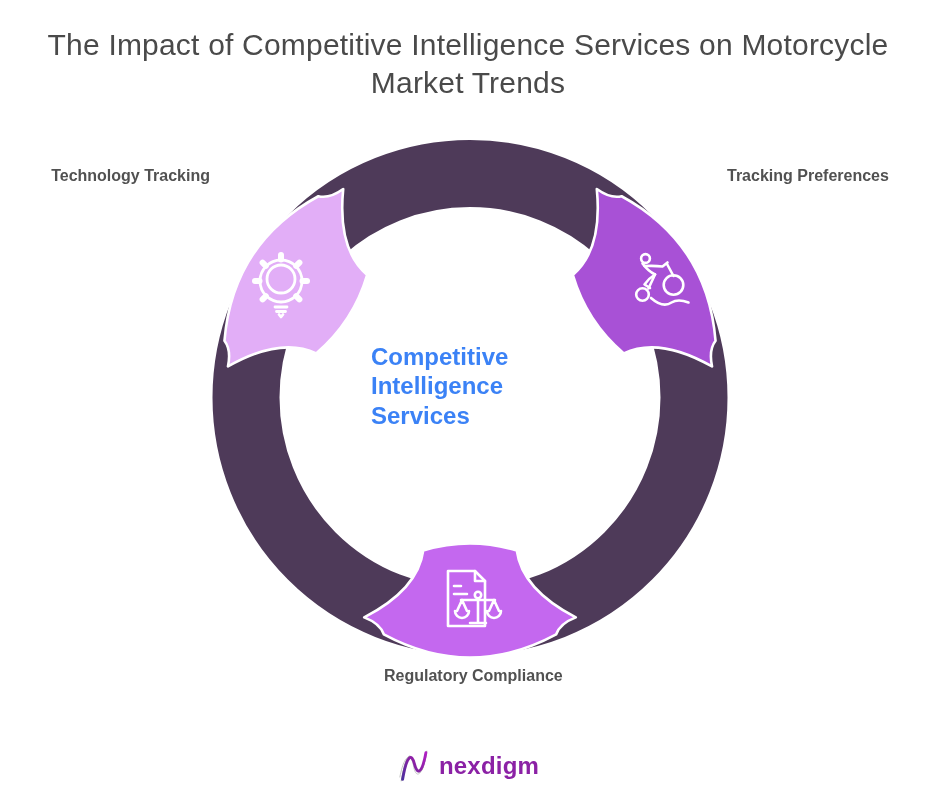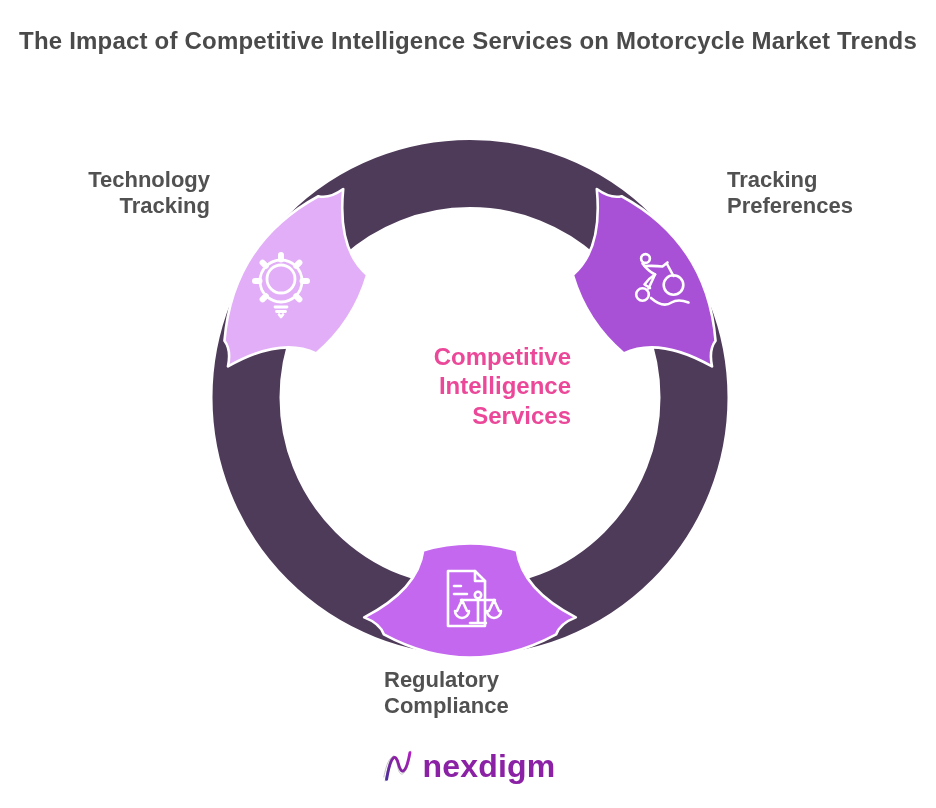--- a/index.html
+++ b/index.html
@@ -2,39 +2,39 @@
 <html><head>
 <meta charset="utf-8">
 <style>
   html,body{margin:0;padding:0;}
   body{
     width:936px;height:808px;position:relative;background:#ffffff;
     font-family:"Liberation Sans",sans-serif;overflow:hidden;
   }
   .title{
     position:absolute;top:26px;left:50%;transform:translateX(-50%);
-    width:908px;text-align:center;font-size:24px;font-weight:bold;
+    width:908px;text-align:center;font-size:30px;font-weight:normal;
     color:#4a4a4a;line-height:1.28;letter-spacing:.2px;
   }
   .diagram-svg{position:absolute;top:0;left:0;}
   .seg-label{
-    position:absolute;font-size:22px;font-weight:bold;color:#515151;line-height:1.18;
+    position:absolute;font-size:16px;font-weight:bold;color:#515151;line-height:1.18;
   }
   .seg-label.tech{top:167px;left:47px;width:163px;text-align:right;}
   .seg-label.consumer{top:167px;left:727px;width:170px;text-align:left;}
   .seg-label.regulatory{top:667px;left:384px;width:180px;}
   .center-label{
-    position:absolute;top:342px;left:371px;width:200px;text-align:right;
-    font-size:24px;font-weight:bold;color:#ec4899;line-height:1.22;
+    position:absolute;top:342px;left:371px;width:200px;text-align:left;
+    font-size:24px;font-weight:bold;color:#3b82f6;line-height:1.22;
   }
   .brand{
     position:absolute;top:747px;left:0;right:0;
     display:flex;justify-content:center;align-items:center;gap:7px;
   }
-  .brand-text{font-size:32px;font-weight:bold;color:#8b21a5;letter-spacing:.2px;}
+  .brand-text{font-size:24px;font-weight:bold;color:#8b21a5;letter-spacing:.2px;}
 </style>
 </head>
 <body>
 
 <div class="title">The Impact of Competitive Intelligence Services on Motorcycle Market Trends</div>
 
 <svg class="diagram-svg" width="936" height="808" viewBox="0 0 936 808">
 
   <defs>
     <linearGradient id="ngrad" x1="0" y1="1" x2="1" y2="0">

